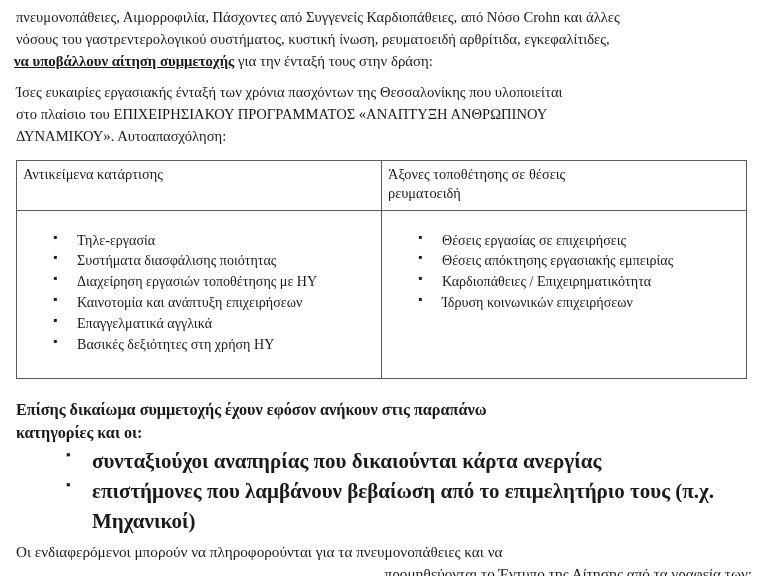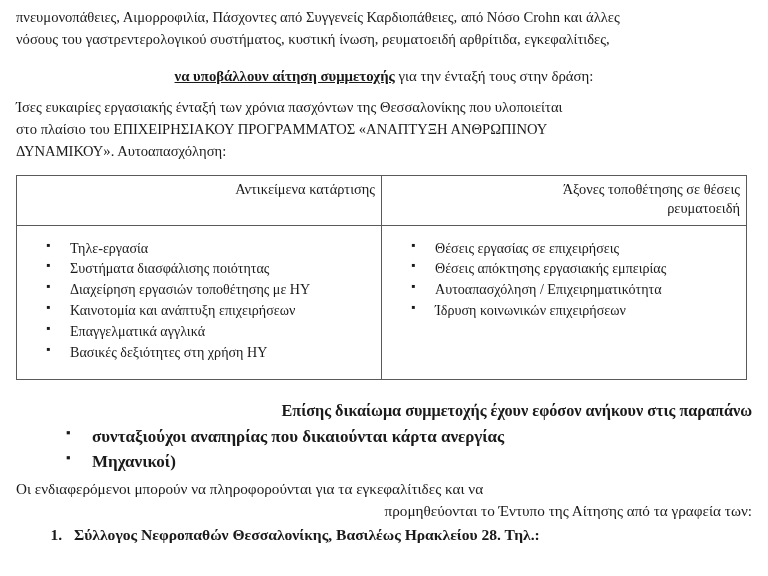--- a/index.html
+++ b/index.html
@@ -31,22 +31,21 @@
     text-justify: inter-word;
     margin: 0 4px 0 2px;
   }
   .para-top .ln {
     display: block;
     white-space: nowrap;
   }
 
   
   .submit-line {
-    margin-top: 16px;
-    text-align: center;
+    margin-top: 1px;
     font-size: 14.8px;
     line-height: 1.4;
   }
   .submit-line .u {
     font-weight: bold;
     text-decoration: underline;
   }
 
   
   .para-prog {
@@ -62,28 +61,28 @@
     border-collapse: collapse;
     width: 731px;
     table-layout: fixed;
   }
   table.tbl td {
     border: 1px solid #5a5a5a;
     vertical-align: top;
     padding: 3px 6px 7px 6px;
   }
   .th-cell {
-    text-align: right;
+    text-align: left;
     font-size: 14.4px;
     line-height: 1.35;
     padding-top: 4px !important;
     padding-bottom: 6px !important;
   }
   .bullets {
-    margin: 9px;
+    margin: 16px;
     padding: 0;
     list-style: none;
     font-size: 14.1px;
     line-height: 1.48;
   }
   .bullets li {
     position: relative;
     padding-left: 38px;
     white-space: nowrap;
   }
@@ -96,28 +95,28 @@
     color: #1a1a1a;
   }
 
   
   .sec-bold {
     margin: 20px 2px 0 2px;
     font-weight: bold;
     font-size: 16.2px;
     line-height: 1.42;
   }
-  .sec-bold .ln { display: block; text-align: right; }
+  .sec-bold .ln { display: block; }
 
   .bullets2 {
     margin: 2px 2px 0 2px;
     padding: 0;
     list-style: none;
     font-weight: bold;
-    font-size: 17px;
+    font-size: 21px;
     line-height: 1.42;
   }
   .bullets2 li {
     position: relative;
     padding-left: 76px;
     margin-top: 1px;
   }
   .bullets2 li::before {
     content: "\25AA";
     position: absolute;
@@ -187,43 +186,45 @@
           <li>Διαχείρηση εργασιών  τοποθέτησης με ΗΥ</li>
           <li>Καινοτομία και ανάπτυξη επιχειρήσεων</li>
           <li>Επαγγελματικά αγγλικά</li>
           <li>Βασικές δεξιότητες στη χρήση ΗΥ</li>
         </ul>
       </td>
       <td>
         <ul class="bullets">
           <li>Θέσεις εργασίας σε επιχειρήσεις</li>
           <li>Θέσεις απόκτησης εργασιακής εμπειρίας</li>
-          <li>Αυτοαπασχόληση / Επιχειρηματικότητα</li>
+          <li>Καρδιοπάθειες / Επιχειρηματικότητα</li>
           <li>Ίδρυση κοινωνικών επιχειρήσεων</li>
         </ul>
       </td>
     </tr>
   </tbody>
     </table>
 
   <div class="sec-bold">
     <span class="ln">Επίσης δικαίωμα συμμετοχής έχουν εφόσον ανήκουν στις παραπάνω</span>
+    <span class="ln">κατηγορίες και οι:</span>
   </div>
 
   <ul class="bullets2">
     <li>
       <span>συνταξιούχοι αναπηρίας που δικαιούνται κάρτα ανεργίας</span>
     </li>
     <li>
+      <span>επιστήμονες που λαμβάνουν βεβαίωση από το επιμελητήριο τους (π.χ.</span>
       <span class="cont">Μηχανικοί)</span>
     </li>
   </ul>
 
   <div class="para-info">
-    <span class="ln">Οι ενδιαφερόμενοι μπορούν να πληροφορούνται για τα εγκεφαλίτιδες και να</span>
+    <span class="ln">Οι ενδιαφερόμενοι μπορούν να πληροφορούνται για τα πνευμονοπάθειες και να</span>
     <span class="ln indent">προμηθεύονται το Έντυπο της Αίτησης από τα γραφεία των:</span>
   </div>
 
   <ol class="orgs">
     <li>
       <span>Σύλλογος Νεφροπαθών Θεσσαλονίκης, Βασιλέως Ηρακλείου 28. Τηλ.:</span>
       
     </li>
 
   </ol>

